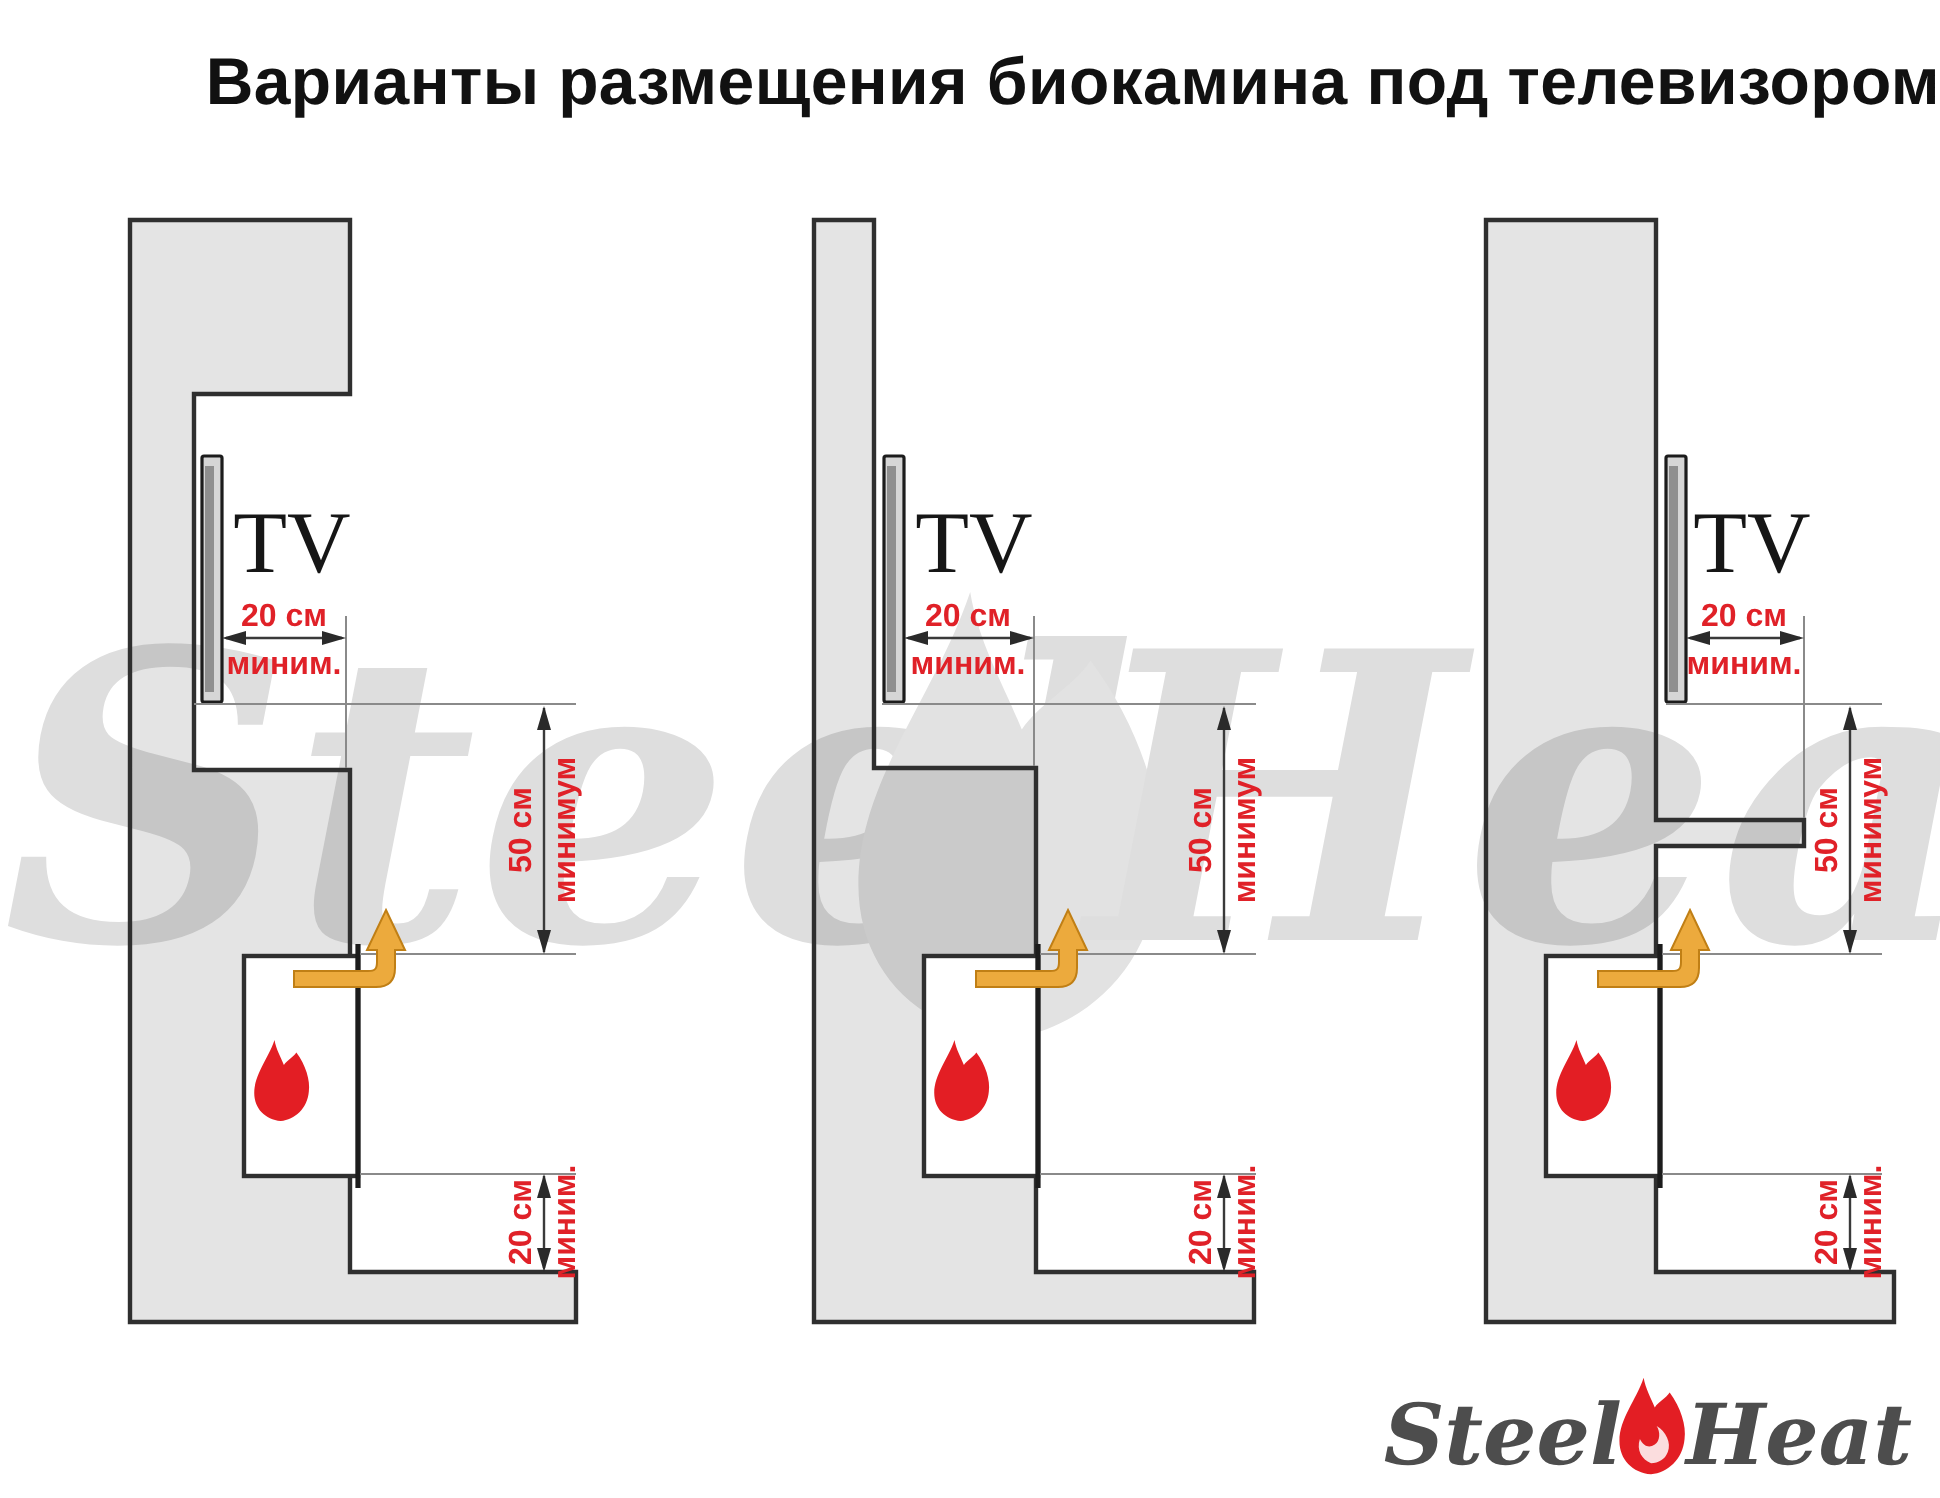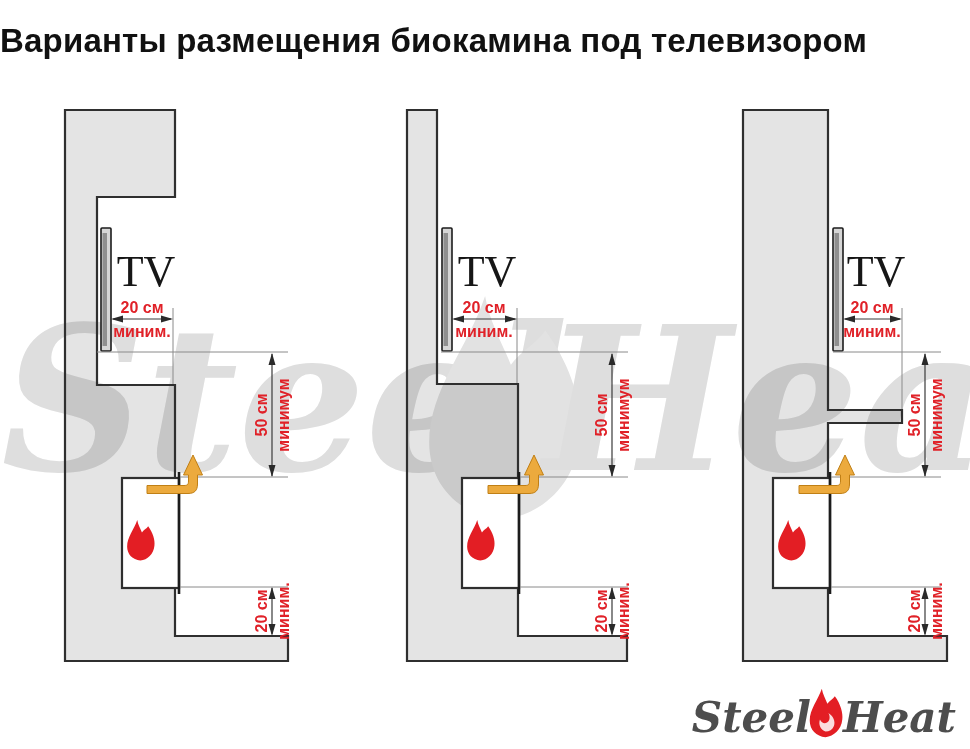--- a/index.html
+++ b/index.html
@@ -1,21 +1,21 @@
 <!DOCTYPE html>
 <html><head>
 <meta charset="utf-8">
 <style>
   html,body{margin:0;padding:0;}
   body{
     width:970px;height:749px;position:relative;overflow:hidden;
     background:#ffffff;font-family:"Liberation Sans",sans-serif;
   }
   .title{
-    position:absolute;top:22px;left:0;width:970px;text-align:left;
+    position:absolute;top:22px;left:0;width:970px;text-align:right;
     font-size:33px;font-weight:700;color:#111;letter-spacing:.2px;white-space:nowrap;
   }
   svg.canvas{position:absolute;left:0;top:0;}
   
   .wall{fill:rgba(0,0,0,0.105);stroke:#2f2f2f;stroke-width:2.2;}
   .fbox{fill:#ffffff;stroke:#2f2f2f;stroke-width:2.2;}
   .front{stroke:#1c1c1c;stroke-width:2.6;}
   .thin{stroke:#8a8a8a;stroke-width:1;}
   .dimline{stroke:#3a3a3a;stroke-width:1.2;}
   .dimhead{fill:#2a2a2a;}

